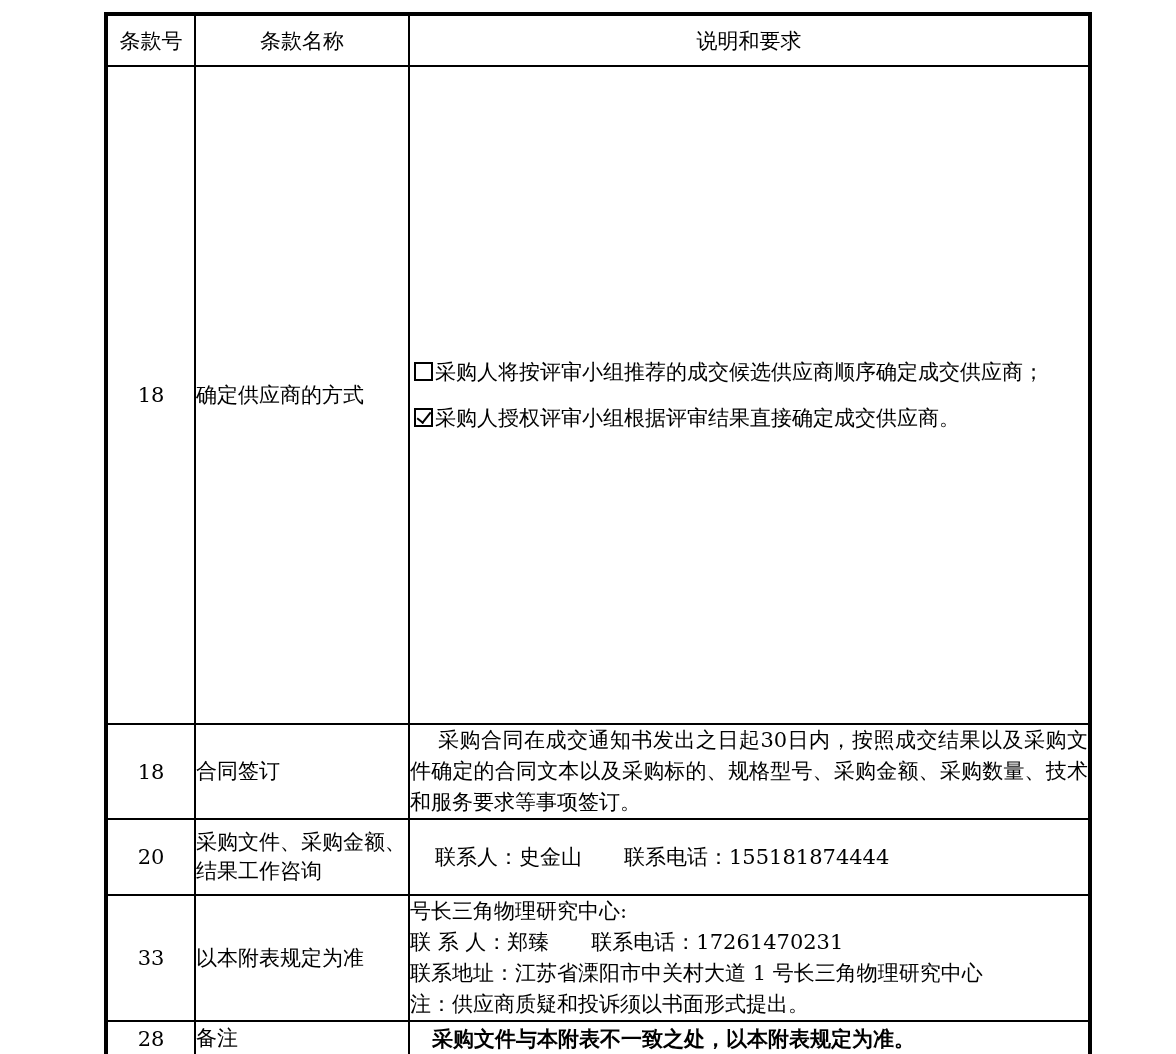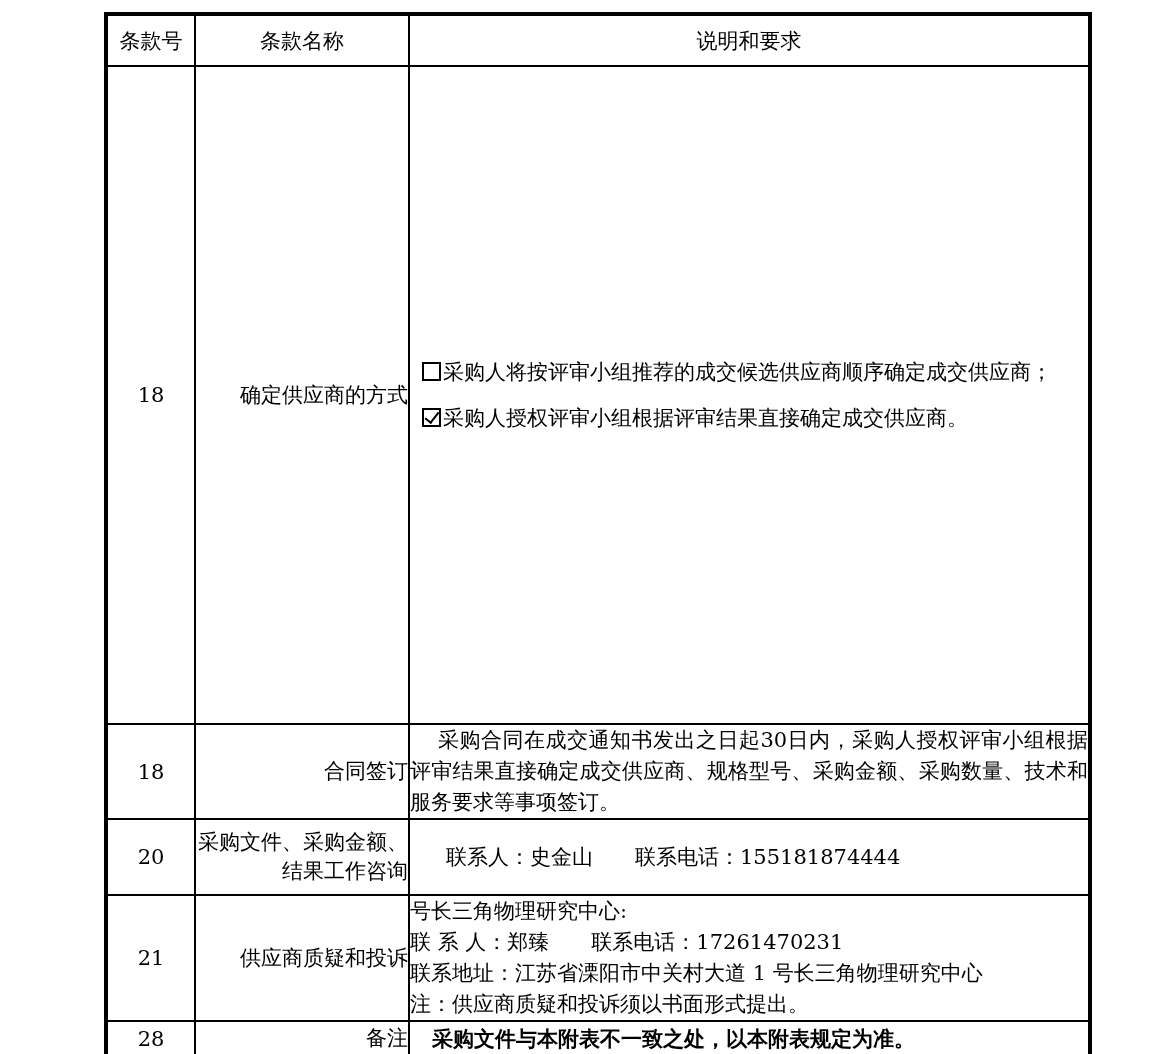--- a/index.html
+++ b/index.html
@@ -38,24 +38,24 @@
   col.c-desc { width: 681px; }
 
   tr.r-header { height: 52px; }
   tr.r-18 { height: 658px; }
   tr.r-19 { height: 95px; }
   tr.r-20 { height: 76px; }
   tr.r-21 { height: 126px; }
   tr.r-22 { height: 36px; }
 
   .cell-center { text-align: center; }
-  .name-cell { text-align: right; line-height: 29px; padding: 0 4px; }
+  .name-cell { text-align: left; line-height: 29px; padding: 0 4px; }
   .desc-cell { text-align: left; padding: 0 3px; }
 
-  .option-line { margin: 10px 12px; line-height: 30px; }
+  .option-line { margin: 10px 4px; line-height: 30px; }
   .option-line + .option-line { margin-top: 16px; }
 
   .checkbox {
     display: inline-block;
     width: 19px;
     height: 19px;
     border: 2px solid #000;
     box-sizing: border-box;
     position: relative;
     vertical-align: -2px;
@@ -73,21 +73,21 @@
     transform: rotate(38deg);
   }
 
   .para-19 {
     margin: 0;
     line-height: 31px;
     text-align: justify;
     text-indent: 28px;
   }
   .contact-20 {
-    margin: 16px;
+    margin: 5px;
     line-height: 30px;
     text-indent: 20px;
   }
   .line-21 {
     line-height: 31px;
   }
   .para-22 {
     margin: 0;
     line-height: 32px;
     text-indent: 22px;
@@ -118,35 +118,35 @@
       <td class="desc-cell">
         <div class="option-line"><span class="checkbox"></span><span>采购人将按评审小组推荐的成交候选供应商顺序确定成交供应商；</span></div>
         <div class="option-line"><span class="checkbox checked"></span><span>采购人授权评审小组根据评审结果直接确定成交供应商。</span></div>
       </td>
     </tr>
 
     <tr class="r-19">
       <td class="cell-center">18</td>
       <td class="name-cell">合同签订</td>
       <td class="desc-cell">
-        <p class="para-19">采购合同在成交通知书发出之日起30日内，采购人授权评审小组根据评审结果直接确定成交供应商、规格型号、采购金额、采购数量、技术和服务要求等事项签订。</p>
+        <p class="para-19">采购合同在成交通知书发出之日起30日内，按照成交结果以及采购文件确定的合同文本以及采购标的、规格型号、采购金额、采购数量、技术和服务要求等事项签订。</p>
       </td>
     </tr>
 
     <tr class="r-20">
       <td class="cell-center">20</td>
       <td class="name-cell">采购文件、采购金额、结果工作咨询</td>
       <td class="desc-cell">
         <p class="contact-20">联系人：史金山　　联系电话：155181874444</p>
       </td>
     </tr>
 
     <tr class="r-21">
-      <td class="cell-center">21</td>
-      <td class="name-cell">供应商质疑和投诉</td>
+      <td class="cell-center">33</td>
+      <td class="name-cell">以本附表规定为准</td>
       <td class="desc-cell">
         <div class="line-21">号长三角物理研究中心:</div>
         <div class="line-21">联 系 人：郑臻　　联系电话：17261470231</div>
         <div class="line-21">联系地址：江苏省溧阳市中关村大道 1 号长三角物理研究中心</div>
         <div class="line-21">注：供应商质疑和投诉须以书面形式提出。</div>
       </td>
     </tr>
 
     <tr class="r-22">
       <td class="cell-center">28</td>

